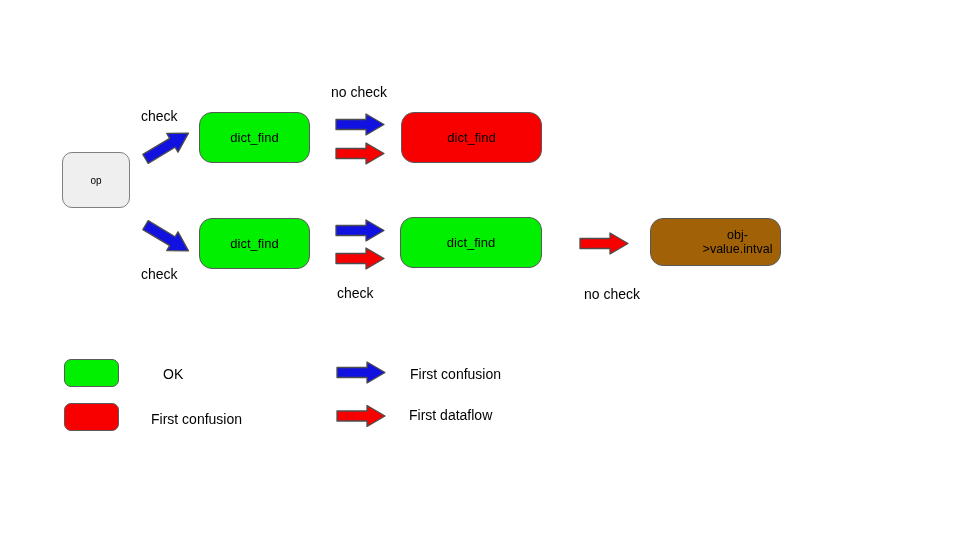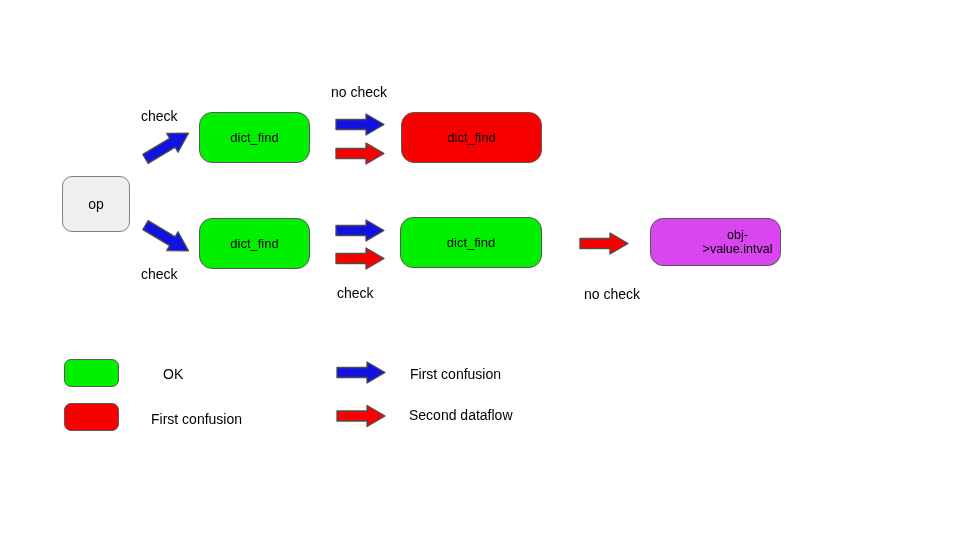--- a/index.html
+++ b/index.html
@@ -18,24 +18,24 @@
     display: flex;
     align-items: center;
     justify-content: center;
     border: 1.5px solid #595959;
     border-radius: 13px;
     font-size: 13px;
     box-sizing: border-box;
     text-align: center;
   }
   .node-op {
-    left: 62px; top: 176px; width: 68px; height: 56px;
+    left: 62px; top: 152px; width: 68px; height: 56px;
     border-radius: 10px;
     border-color: #808080;
-    font-size: 14px;
+    font-size: 10px;
   }
   .lbl {
     position: absolute;
     font-size: 14px;
     white-space: nowrap;
     line-height: 16px;
   }
   .arrow { position: absolute; }
   .arrow svg { display: block; width: 100%; height: 100%; }
   .legend-swatch {
@@ -107,35 +107,35 @@
   <div class="node" style="left: 400px; top: 217px; width: 142px; height: 51px; background-color: rgb(0, 240, 0);">dict_find</div>
 
   <div class="arrow" style="left:579px; top:232px; width:50px; height:23px;">
     <svg viewBox="0 0 50 23" style="fill: rgb(248, 0, 0);">
       <path d="M1 6.5 H31 V1 L49 11.5 L31 22 V16.5 H1 Z" stroke="#4d4d4d" stroke-width="1.3" stroke-linejoin="round"></path>
     </svg>
   </div>
 
   <div class="lbl" style="left:584px; top:286px;">no check</div>
 
-  <div class="node small-text" style="left: 650px; top: 218px; width: 131px; height: 48px; background-color: #d946ef; padding-left: 44px;">obj-&gt;value.intval</div>
+  <div class="node small-text" style="left: 650px; top: 218px; width: 131px; height: 48px; background-color: #a16207; padding-left: 44px;">obj-&gt;value.intval</div>
 
   <div class="legend-swatch" style="left: 64px; top: 359px; background-color: rgb(0, 240, 0);"></div>
   <div class="lbl" style="left:163px; top:366px;">OK</div>
 
   <div class="legend-swatch" style="left: 64px; top: 403px; background-color: rgb(248, 0, 0);"></div>
   <div class="lbl" style="left:151px; top:411px;">First confusion</div>
 
   <div class="arrow" style="left:336px; top:361px; width:50px; height:23px;">
     <svg viewBox="0 0 50 23" style="fill: rgb(18, 18, 224);">
       <path d="M1 6.5 H31 V1 L49 11.5 L31 22 V16.5 H1 Z" stroke="#4d4d4d" stroke-width="1.3" stroke-linejoin="round"></path>
     </svg>
   </div>
   <div class="lbl" style="left:410px; top:366px;">First confusion</div>
 
   <div class="arrow" style="left:336px; top:404px; width:50px; height:24px;">
     <svg viewBox="0 0 50 23" style="fill: rgb(248, 0, 0);">
       <path d="M1 6.5 H31 V1 L49 11.5 L31 22 V16.5 H1 Z" stroke="#4d4d4d" stroke-width="1.3" stroke-linejoin="round"></path>
     </svg>
   </div>
-  <div class="lbl" style="left:409px; top:407px;">Second dataflow</div>
+  <div class="lbl" style="left:409px; top:407px;">First dataflow</div>
 
 </div>
 
 </body></html>

